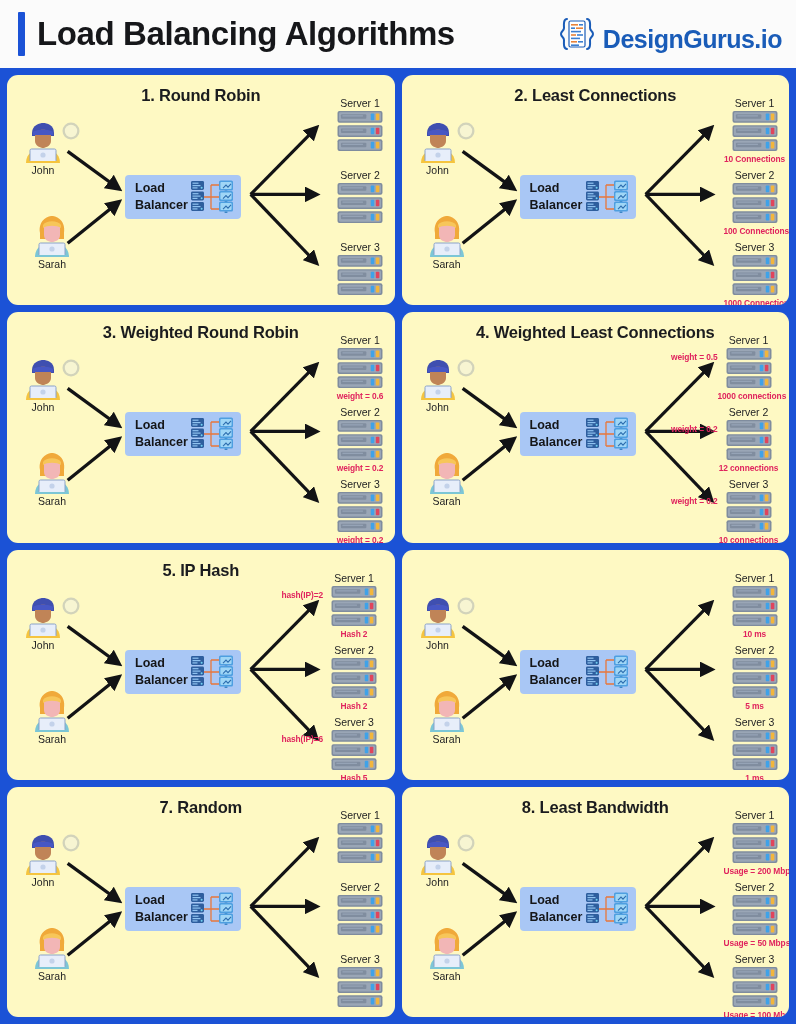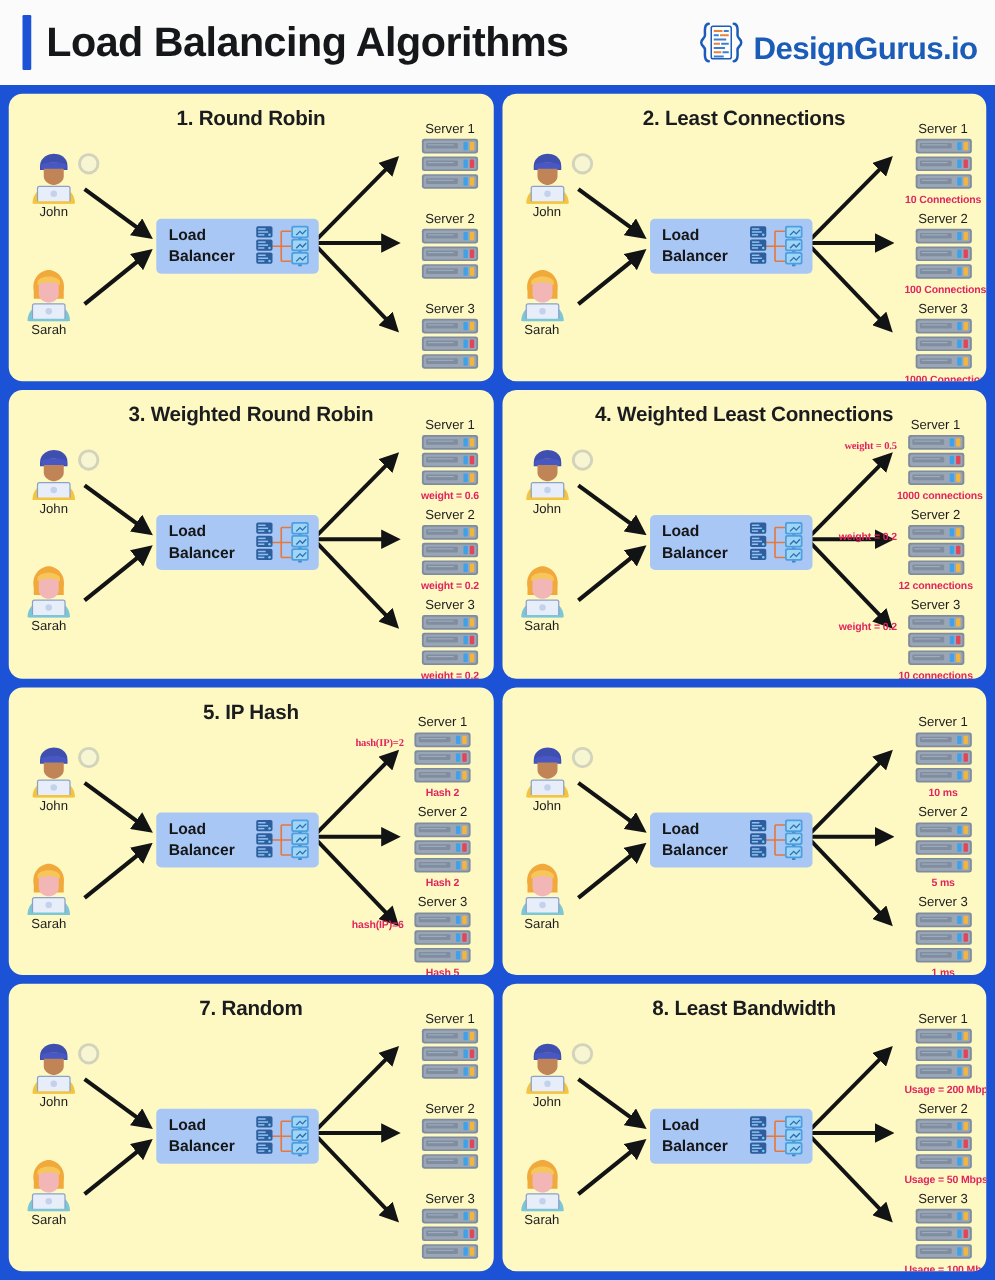--- a/index.html
+++ b/index.html
@@ -77,39 +77,39 @@
     inset: 0;
   }
 
   
   .client {
     position: absolute;
     width: 56px;
     text-align: center;
   }
   .client.john  { left: 8px; top: 44px; }
-  .client.sarah { left: 4px; top: 138px; }
+  .client.sarah { left: 17px; top: 138px; }
   .client-name {
     font-size: 10.5px;
     color: #1C1D20;
     margin-top: 1px;
   }
   .avatar { width: 50px; height: 44px; margin: 0 auto; display: block; }
   .badge-icon {
     position: absolute;
     width: 20px; height: 20px;
     left: 46px; top: 2px;
     opacity: 0.30;
   }
 
   
   .lb {
     position: absolute;
     left: 118px; top: 100px;
-    width: 130px; height: 44px;
+    width: 116px; height: 44px;
     background: #A9C7F5;
     border-radius: 4px;
     display: flex;
     align-items: center;
     padding-left: 10px;
   }
   .lb-text {
     font-size: 12.5px;
     font-weight: 600;
     color: #151618;
@@ -148,21 +148,21 @@
   }
   .srv-side {
     position: absolute;
     right: 62px;
     font-size: 8.4px;
     font-weight: bold;
     color: #E0245E;
     white-space: nowrap;
     letter-spacing: -0.1px;
   }
-  .server.s1 .srv-side { top: 18px; font-family: Liberation Serif, serif; }
+  .server.s1 .srv-side { top: 18px; }
   .server.s2 .srv-side { top: 18px; }
   .server.s3 .srv-side { top: 18px; }
 
   .arrows { position: absolute; inset: 0; pointer-events: none; }
 
   
   .panel.side-labels .server.s1,
   .panel.side-labels .server.s2,
   .panel.side-labels .server.s3 { left: 316px; }
 </style>

